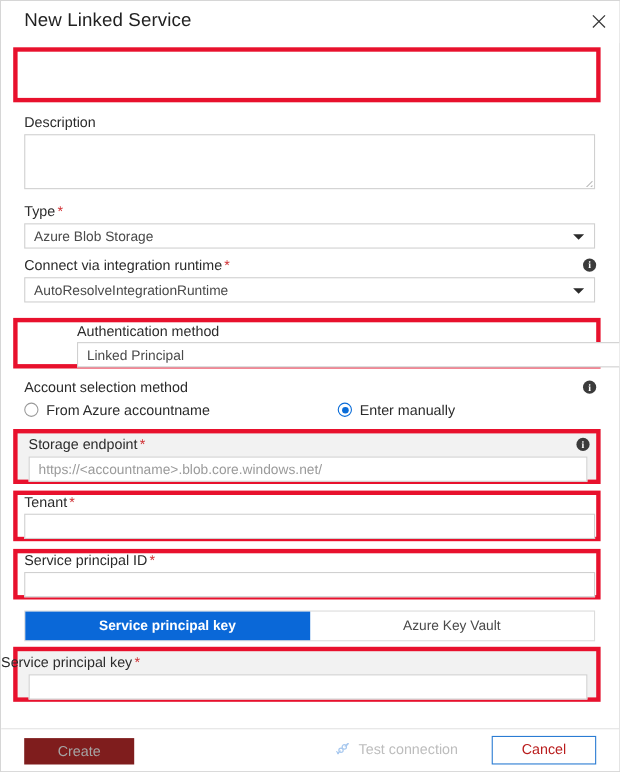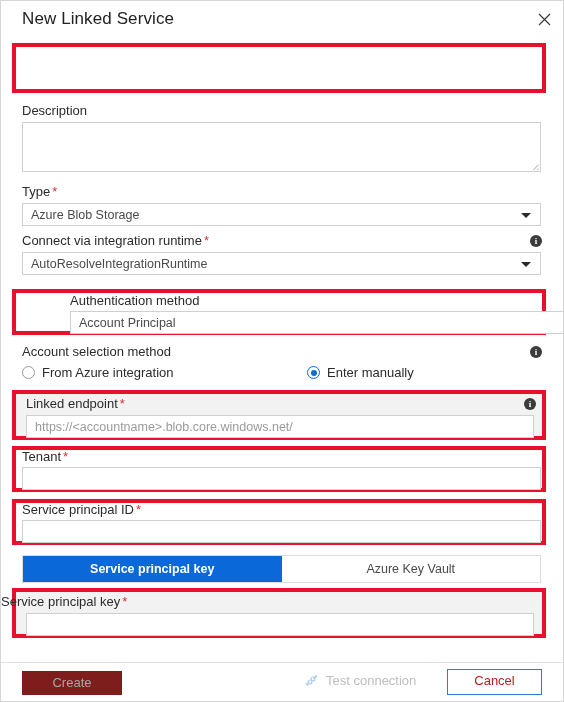--- a/index.html
+++ b/index.html
@@ -294,47 +294,47 @@
       <div class="ddl" style="margin-left:21px; margin-top:3px;">
         <span>AutoResolveIntegrationRuntime</span>
         <span class="caret"></span>
       </div>
     </div>
 
     <div class="hl" style="left:11px; top:250px; width:534px; height:46px;"></div>
     <div class="field" style="top:254px;margin-left:48px;">
       <div class="label" style="margin-left:21px;">Authentication method</div>
       <div class="ddl" style="margin-left:21px; margin-top:2px;">
-        <span>Account Principal</span>
+        <span>Linked Principal</span>
         <span class="caret"></span>
       </div>
     </div>
 
     <div class="field" style="top:305px;">
       <div class="label" style="margin-left:21px; display:flex; align-items:center;">
         <span>Account selection method</span>
         <span style="flex:1"></span>
         <span class="info" style="margin-right:21px;">i</span>
       </div>
     </div>
     <div class="radio-row" style="left:21px; top:326px;">
       <span class="radio-opt" style="width:285px;">
         <span class="radio-dot"></span>
-        <span>From Azure integration</span>
+        <span>From Azure accountname</span>
       </span>
       <span class="radio-opt">
         <span class="radio-dot on"></span>
         <span>Enter manually</span>
       </span>
     </div>
 
     <div class="hl filled" style="left:11px; top:351px; width:534px; height:50px;"></div>
     <div class="field" style="top:357px;">
       <div class="label" style="margin-left:25px; display:flex; align-items:center; width:514px;">
-        <span>Linked endpoint</span>
+        <span>Storage endpoint</span>
           <span class="req">*</span>
         <span style="flex:1"></span>
         <span class="info" style="margin-right:4px;">i</span>
       </div>
       <div class="txt" style="margin-left:25px; margin-top:3px; width:508px;">
         <span class="placeholder">https://&lt;accountname&gt;.blob.core.windows.net/</span>
       </div>
     </div>
 
     <div class="hl" style="left:11px; top:407px; width:534px; height:46px;"></div>

